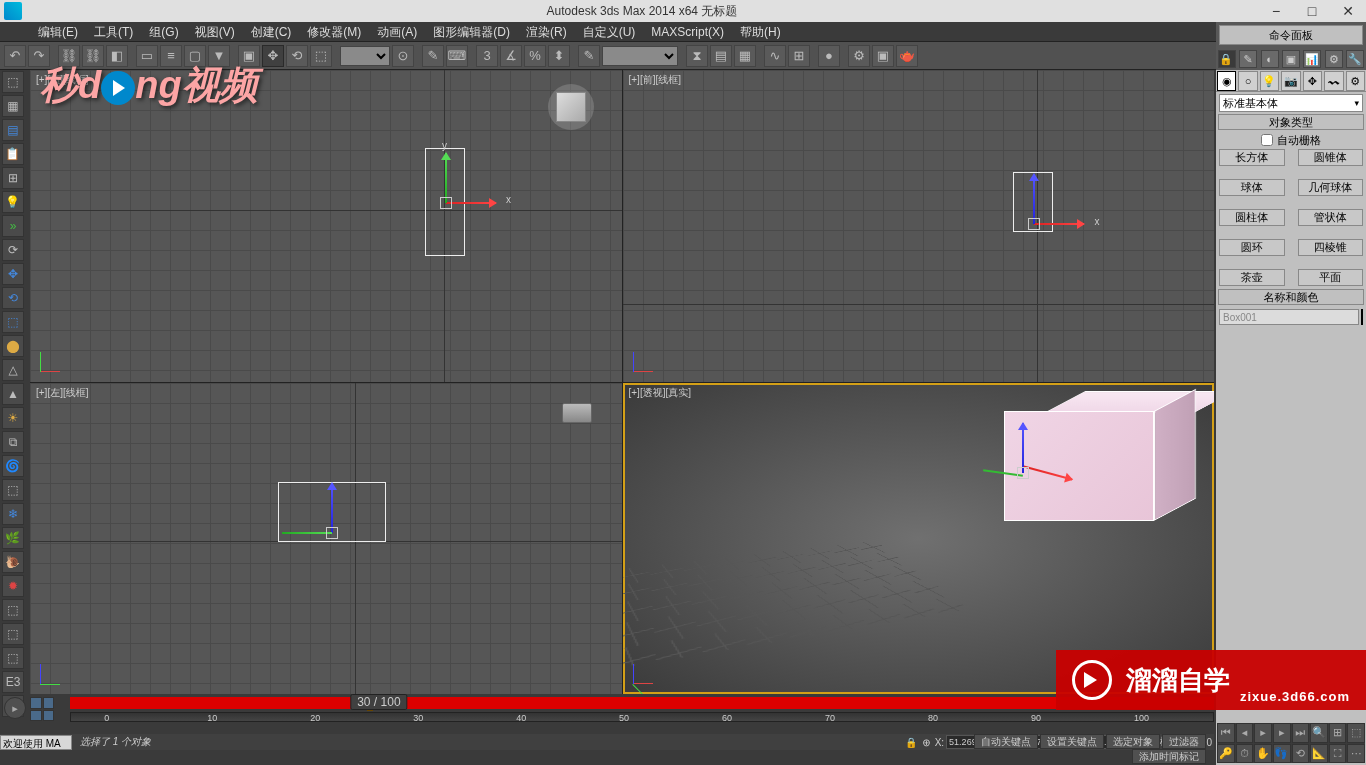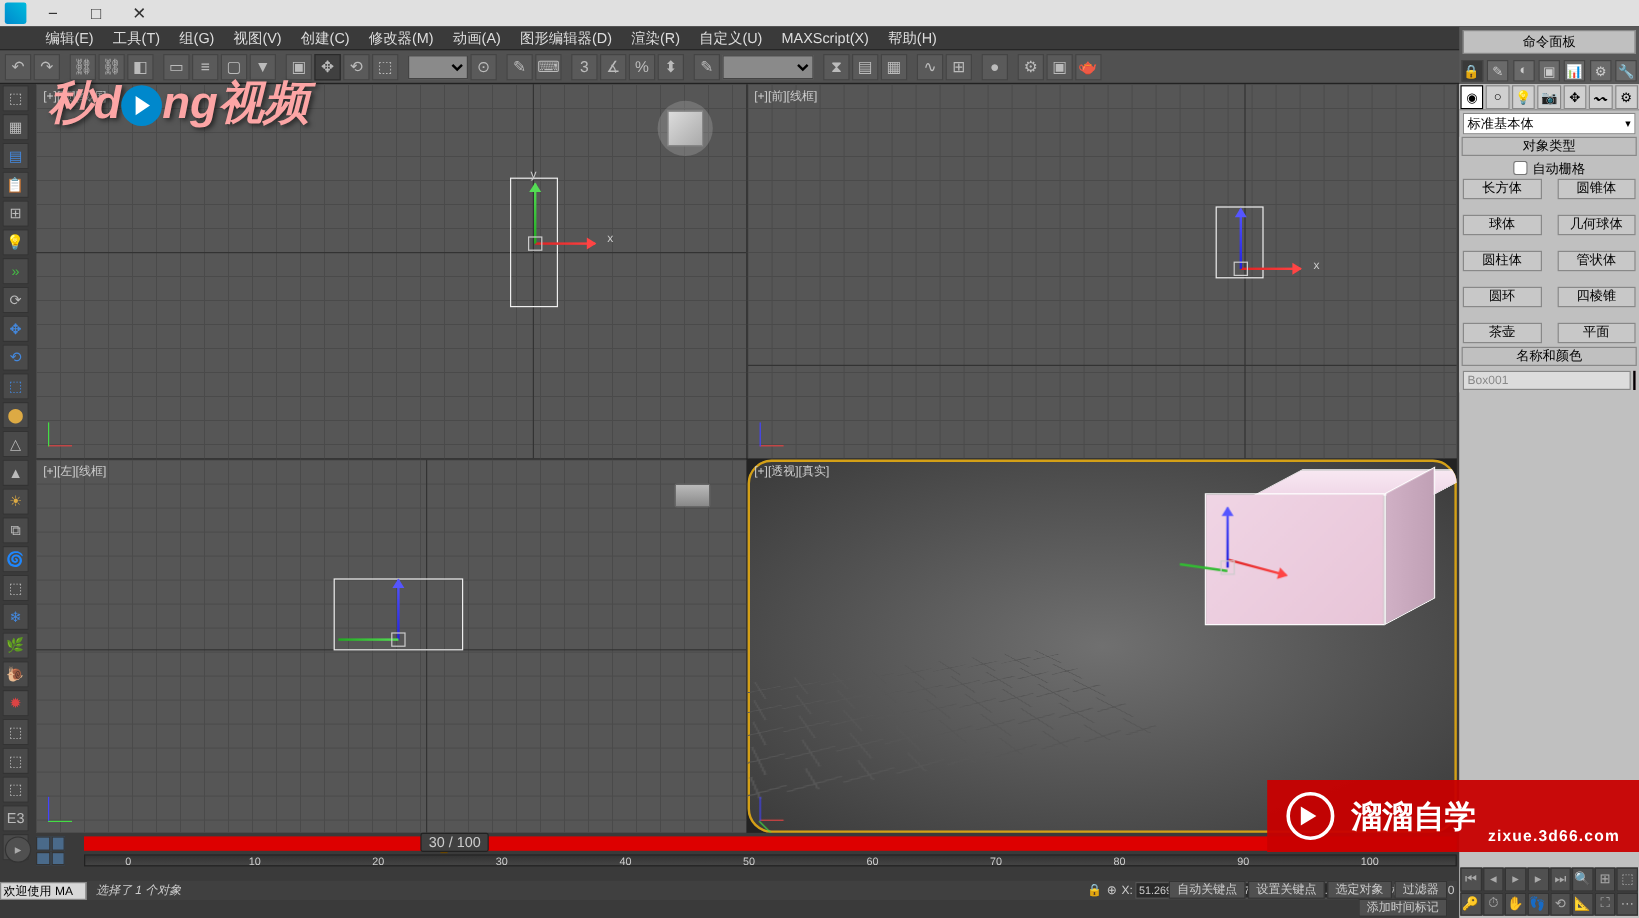--- a/index.html
+++ b/index.html
@@ -54,21 +54,21 @@
 .vp .gizmo .ax-z { width:2px; height:50px; background:linear-gradient(0deg,#22d,#55f); left:-1px; top:-50px; }
 .vp .gizmo .ax-z:after { content:''; position:absolute; left:-4px; top:-6px; border:5px solid transparent; border-bottom:8px solid #55f; }
 .vp .gizmo .cbox { position:absolute; left:-6px; top:-6px; width:12px; height:12px; border:1px solid #ccc; }
 .vp .axis-label { position:absolute; font-size:10px; color:#ccc; }
 .vp .corner-axis { position:absolute; left:10px; bottom:10px; width:30px; height:30px; }
 .vp .corner-axis .ca-x { position:absolute; left:0; bottom:0; width:20px; height:1px; background:#d44; }
 .vp .corner-axis .ca-y { position:absolute; left:0; bottom:0; width:1px; height:20px; background:#4d4; }
 .vp .corner-axis .ca-z { position:absolute; left:0; bottom:0; width:1px; height:20px; background:#44f; }
 
 
-.vp.persp { background:radial-gradient(ellipse at center, #707070 0%, #3a3a3a 100%);border-radius:20px; }
+.vp.persp { background:radial-gradient(ellipse at center, #707070 0%, #3a3a3a 100%); }
 .vp.persp .persp-grid { position:absolute; left:0; right:55%; top:55%; bottom:0;
   background-image:
     linear-gradient(75deg, transparent 48%, #555 49%, #555 51%, transparent 52%),
     linear-gradient(-10deg, transparent 48%, #555 49%, #555 51%, transparent 52%);
   background-size:30px 30px;
   transform:perspective(400px) rotateX(65deg) rotateZ(-15deg);
   transform-origin:center top;
 }
 .box3d { position:absolute; right:20px; top:8px; width:190px; height:130px; transform-style:preserve-3d; }
 .box3d .face { position:absolute; }
@@ -144,20 +144,21 @@
 .wm-right .sub { font-size:13px; margin-left:10px; align-self:flex-end; margin-bottom:6px; letter-spacing:1px; }
 
 .mid-btns { position:absolute; left:50%; bottom:16px; height:15px; display:flex; gap:2px; transform:translateX(-50%); }
 .mid-btns .mb { padding:0 6px; background:#505050; border:1px solid #333; color:#ccc; font-size:10px; line-height:13px; }
 </style>
 </head>
 <body>
 
 <div class="titlebar">
   <div class="app-icon"></div>
+  <div class="title-text">Autodesk 3ds Max  2014 x64   无标题</div>
   <div class="win-btn">−</div>
   <div class="win-btn">□</div>
   <div class="win-btn">✕</div>
 </div>
 
 <div class="menubar">
   <span class="m-item">编辑(E)</span>
   <span class="m-item">工具(T)</span>
   <span class="m-item">组(G)</span>
   <span class="m-item">视图(V)</span>

